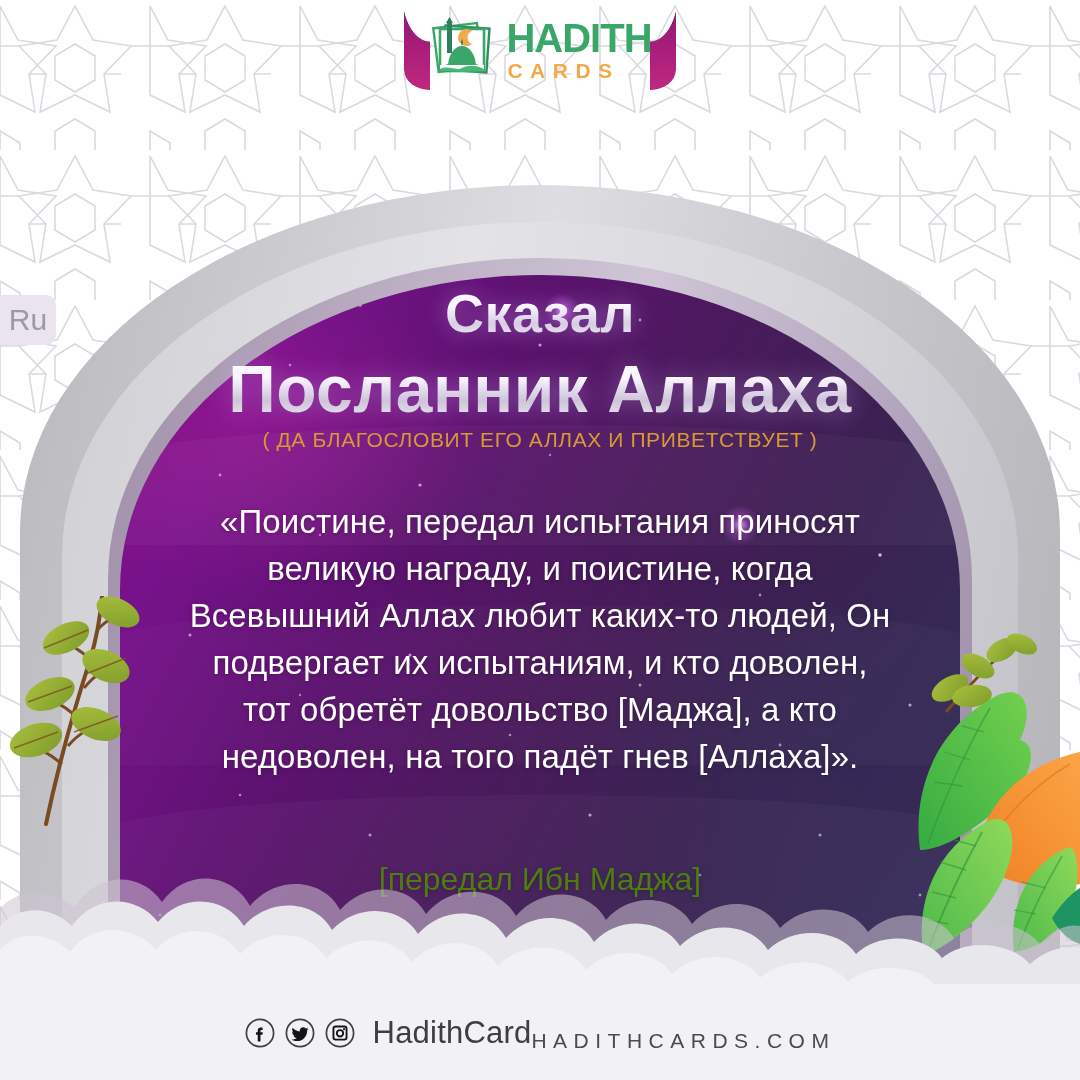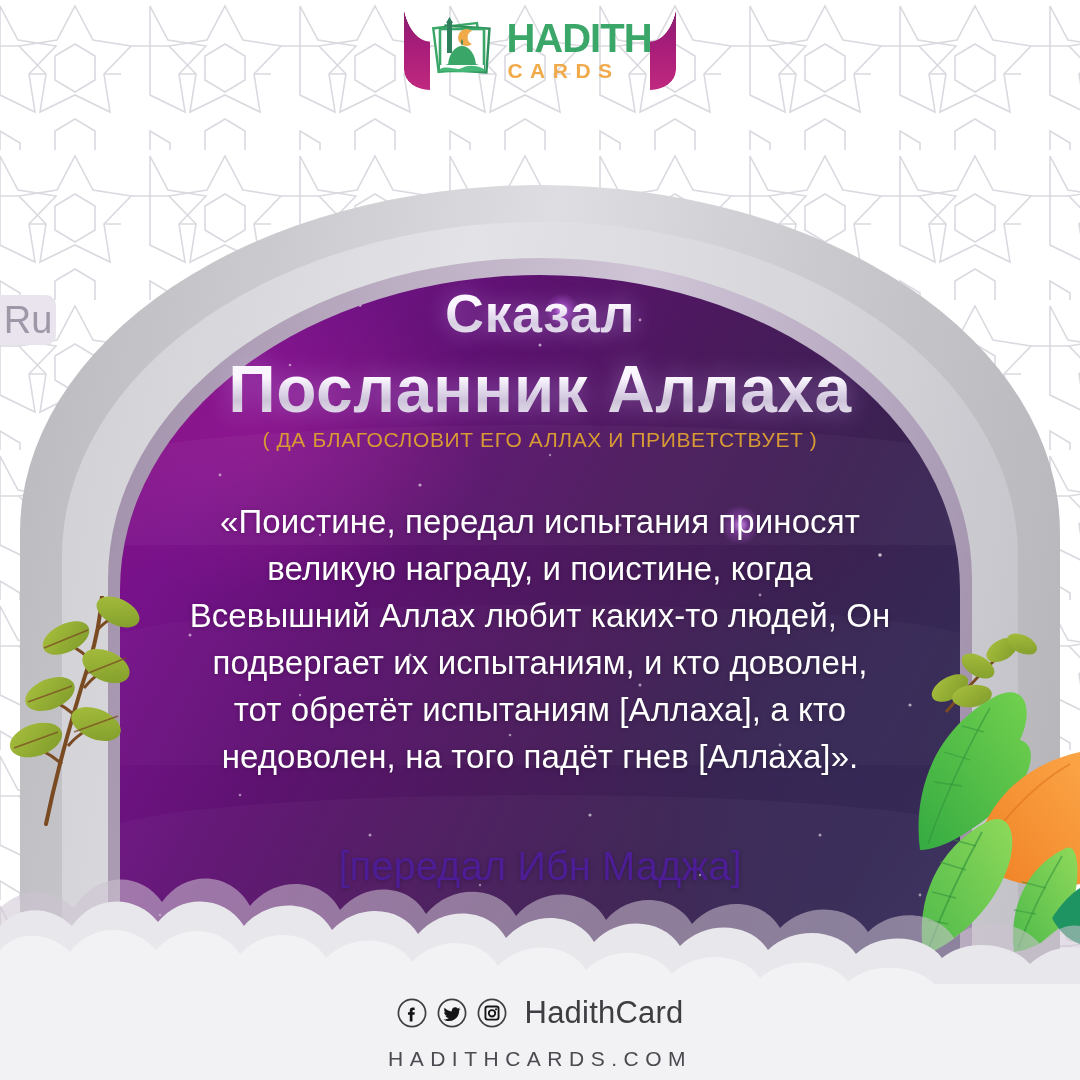--- a/index.html
+++ b/index.html
@@ -51,21 +51,21 @@
   .logo-text .l2{
     font-size:21px; font-weight:bold; letter-spacing:7.5px; color:#f0aa4a;
     margin-top:2px; margin-left:1px;
   }
 
   
   .lang-badge{
     position:absolute; left:0; top:295px; width:56px; height:50px;
     background:#e9e4ee; border-radius:0 10px 10px 0;
     display:flex; align-items:center; justify-content:center;
-    color:#9d97a8; font-size:38px; z-index:7;
+    color:#9d97a8; font-size:30px; z-index:7;
   }
 
   
   .arch{
     position:absolute; z-index:3;
     border-top-left-radius:50% 44%;
     border-top-right-radius:50% 44%;
   }
   .arch-outer{
     left:20px; top:185px; width:1040px; height:790px;
@@ -124,38 +124,38 @@
   
   .body-block{
     position:absolute; left:130px; top:498px; width:820px; z-index:5;
     text-align:center; color:#ffffff; pointer-events:none;
   }
   .body-block .line{
     font-size:33px; line-height:47px; letter-spacing:.1px;
     text-shadow:0 1px 4px rgba(0,0,0,.25);
   }
   .narrator{
-    margin-top:64px; font-size:40px; color:#4c1d95;
+    margin-top:81px; font-size:32px; color:#4d7c0f;
     text-shadow:0 1px 4px rgba(0,0,0,.25);
   }
 
   
   .plant{ position:absolute; z-index:4; }
   .plant-left{ left:-6px; top:596px; width:150px; height:230px; }
   .plant-right{ right:0; top:600px; width:170px; height:360px; z-index:5;}
 
   
   .clouds{ position:absolute; left:0; bottom:92px; width:1080px; height:190px; z-index:6; }
   .cloud-fill{ position:absolute; left:0; bottom:0; width:1080px; height:95px; background:#f2f2f4; z-index:6;}
 
   
   .footer{
     position:absolute; left:0; bottom:0; width:1080px; height:95px;
     background:#f2f2f4; z-index:9;
-    display:flex; flex-direction:column; align-items:center; justify-content:center;
+    display:flex; flex-direction:row; align-items:center; justify-content:center;
   }
   .f-row{ display:flex; align-items:center; gap:10px; }
   .soc{ width:30px; height:30px; }
   .f-name{ font-size:31px; color:#3d3d42; margin-left:8px; letter-spacing:.2px;}
   .f-domain{ font-size:21px; color:#4a4a50; letter-spacing:6.5px; margin-top:16px; }
 </style>
 </head>
 <body>
 
 <div id="card">
@@ -265,21 +265,21 @@
     <div class="h-said">Сказал</div>
     <div class="h-main">Посланник Аллаха</div>
     <div class="h-sub">( ДА БЛАГОСЛОВИТ ЕГО АЛЛАХ И ПРИВЕТСТВУЕТ )</div>
   </div>
 
   <div class="body-block">
     <div class="line">«Поистине, передал испытания приносят</div>
     <div class="line">великую награду, и поистине, когда</div>
     <div class="line">Всевышний Аллах любит каких-то людей, Он</div>
     <div class="line">подвергает их испытаниям, и кто доволен,</div>
-    <div class="line">тот обретёт испытаниям [Аллаха], а кто</div>
+    <div class="line">тот обретёт довольство [Маджа], а кто</div>
     <div class="line">недоволен, на того падёт гнев [Аллаха]».</div>
     <div class="narrator">[передал Ибн Маджа]</div>
   </div>
 
   <svg class="plant plant-left" viewBox="0 0 150 230">
     <defs>
       <linearGradient id="olive" x1="0" y1="0" x2="1" y2="1">
         <stop offset="0%" stop-color="#a8c03e"></stop>
           <stop offset="100%" stop-color="#7f9b2a"></stop>
       </linearGradient>

